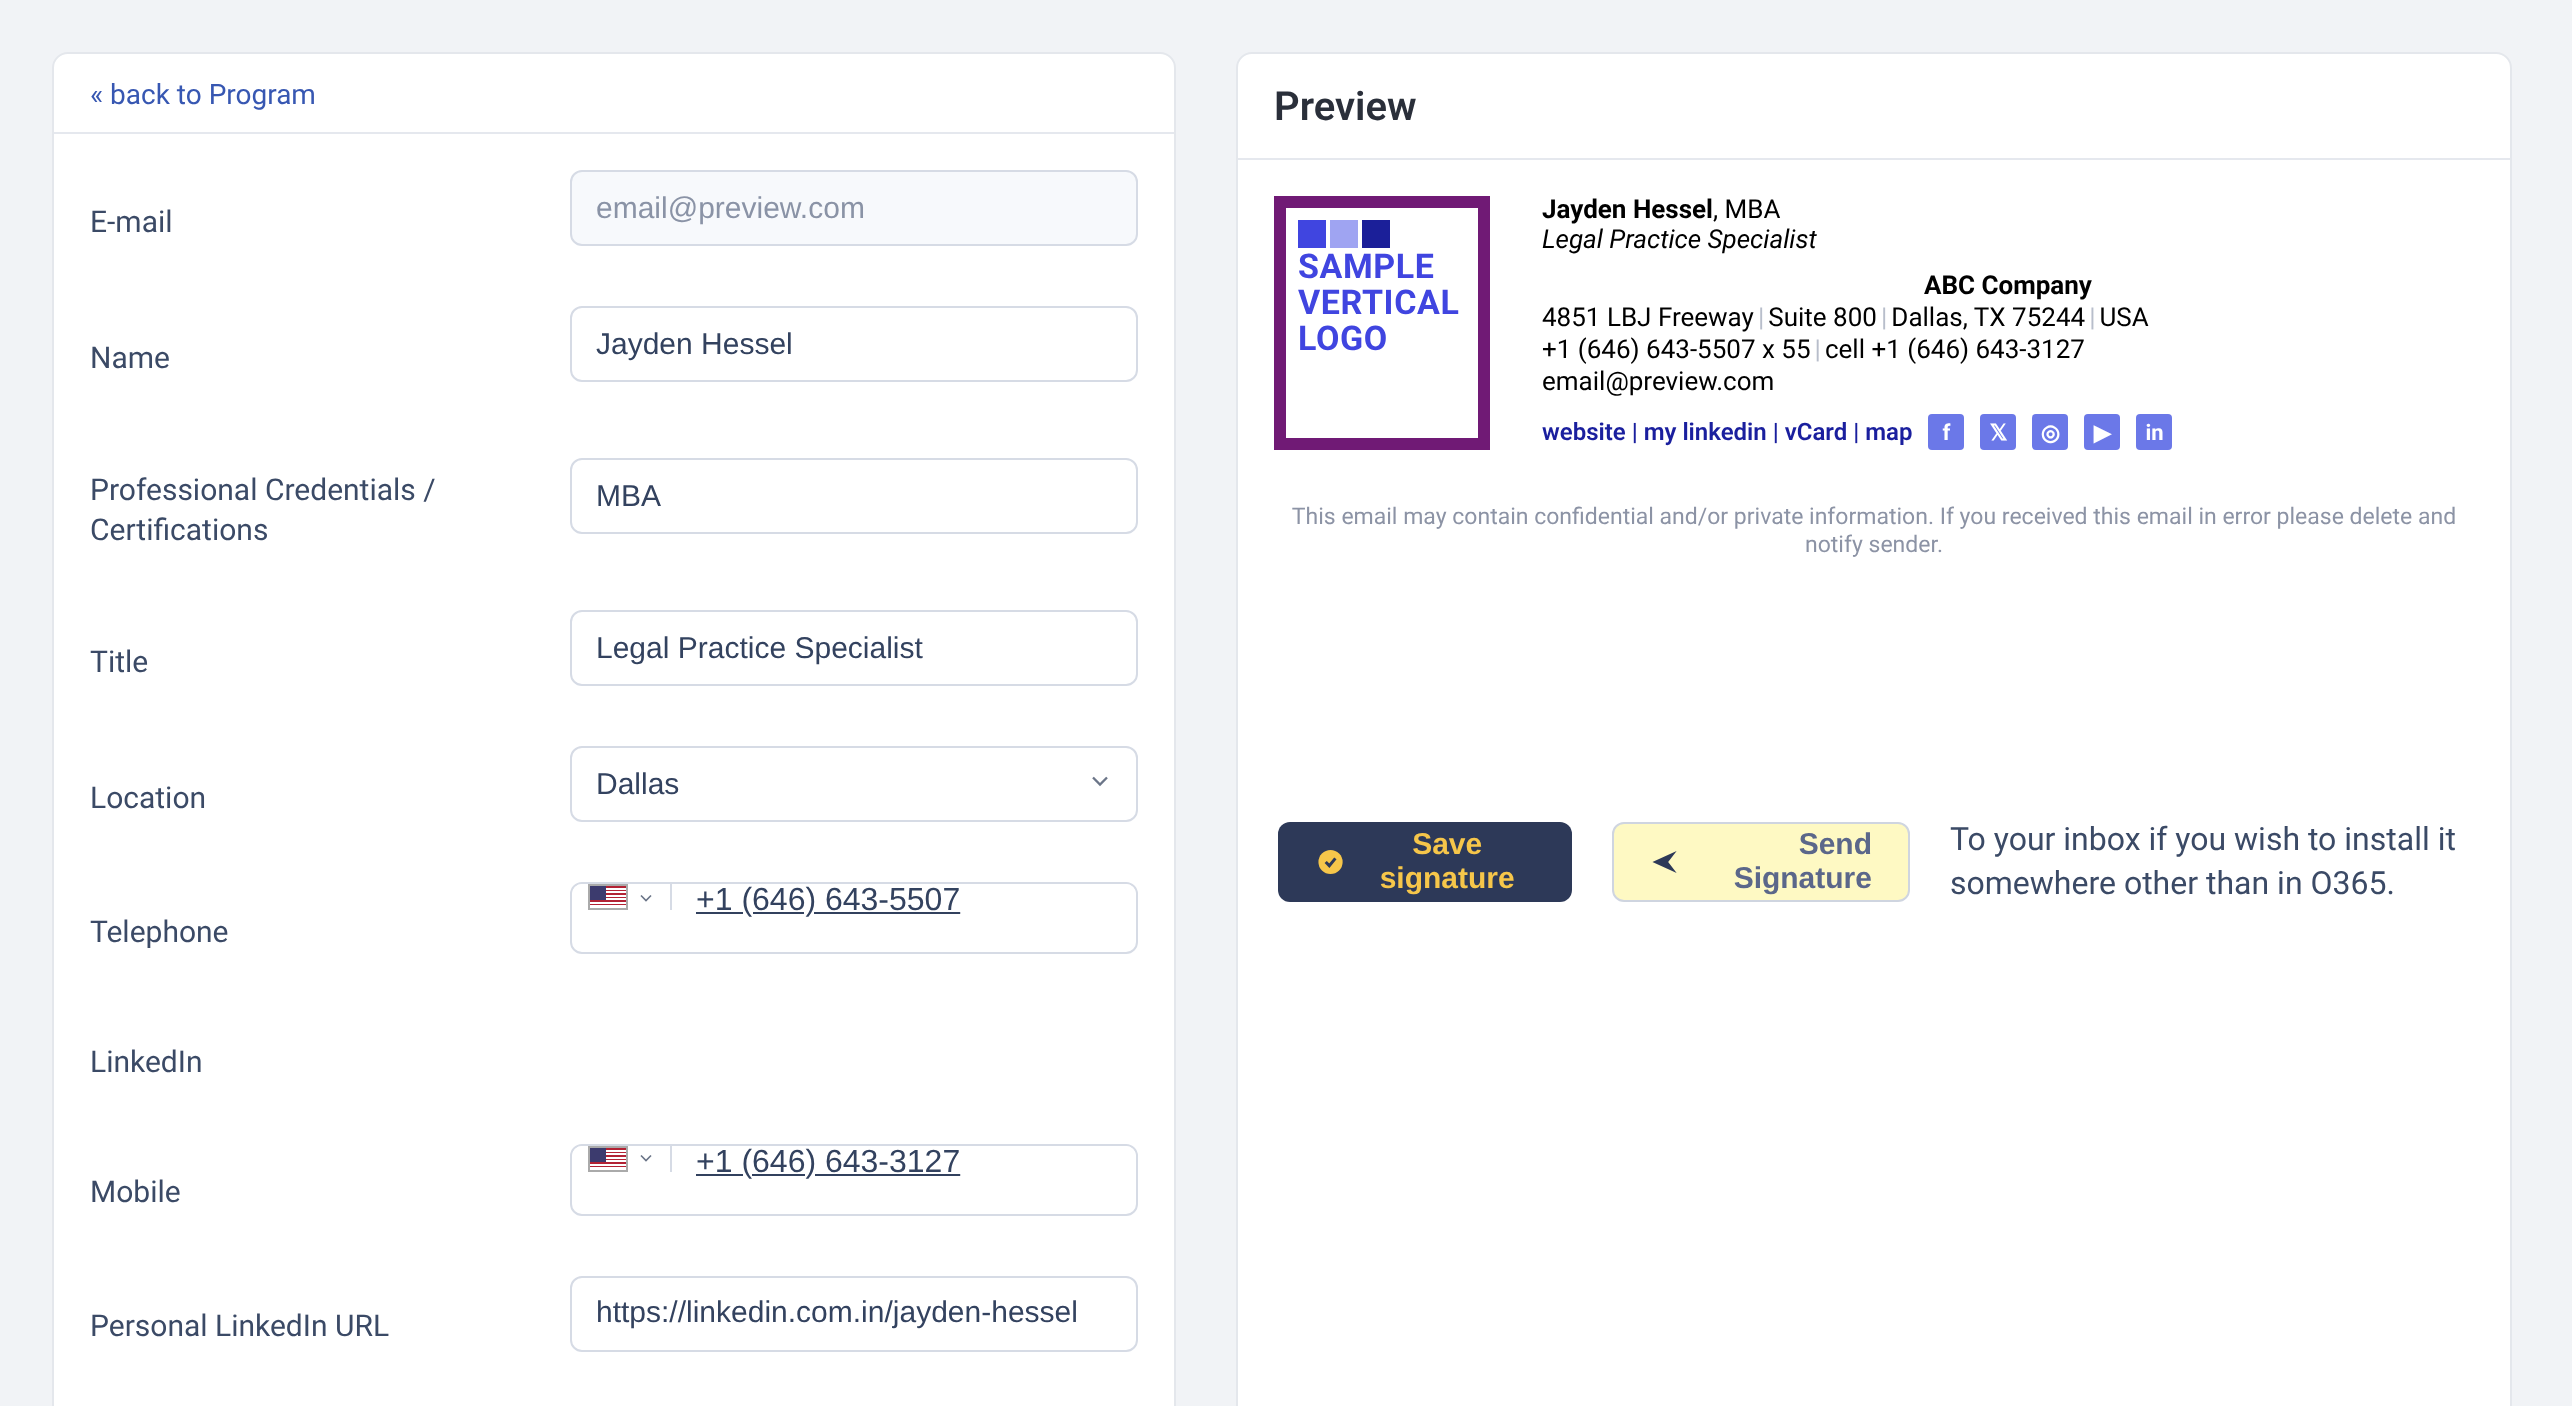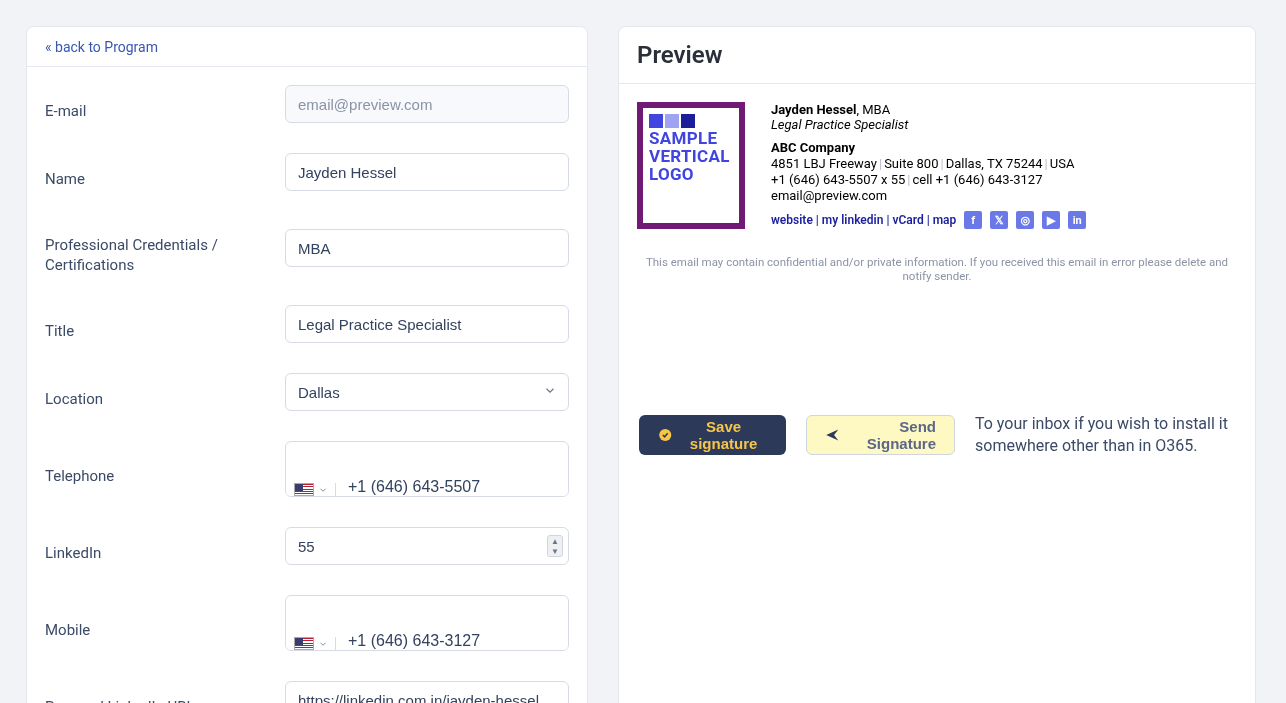--- a/index.html
+++ b/index.html
@@ -77,22 +77,23 @@
     top: 50%;
     transform: translateY(-50%);
     pointer-events: none;
     color: #6b7588;
   }
   .phone-group {
     display: flex;
     border: 1px solid #d6dbe5;
     border-radius: 6px;
     overflow: hidden;
-    height: 56px;
-    align-items: flex-end;
+    height: 36px;
+    align-items: flex-start;
+    text-decoration: underline;
   }
   .flag-btn {
     width: 50px;
     display: flex;
     align-items: center;
     justify-content: center;
     gap: 4px;
     border-right: 1px solid #d6dbe5;
     background: #fff;
     cursor: pointer;
@@ -141,21 +142,21 @@
     align-items: center;
     justify-content: center;
   }
   
   .preview-panel {
     width: 638px;
   }
   .preview-header {
     padding: 14px 18px;
     border-bottom: 1px solid #e5e8ee;
-    font-size: 24px;
+    font-size: 20px;
     font-weight: 600;
     color: #2a2f3a;
   }
   .preview-body {
     padding: 18px 18px 20px 18px;
   }
   .sig {
     display: flex;
     gap: 26px;
     font-size: 13px;
@@ -174,21 +175,21 @@
   .logo-text {
     color: #4045e0;
     font-weight: 700;
     font-size: 17px;
     line-height: 1.05;
     letter-spacing: 0.3px;
   }
   .sig-right { flex:1; }
   .sig-name { font-weight: 700; }
   .sig-title { font-style: italic; margin-bottom: 8px;}
-  .sig-company { font-weight: 700; margin-top: 4px;}
+  .sig-company { font-weight: 700; margin-top: 4px; text-align: center;}
   .sig-line { margin-top: 1px; }
   .sep { color: #b8becb; margin: 0 2px; }
   .sig-links {
     margin-top: 8px;
     display: flex;
     align-items: center;
     gap: 8px;
     font-size: 12px;
   }
   .sig-links a { color: #1a1f9e; text-decoration: none; font-weight: 600; }
@@ -297,27 +298,20 @@
                   <polyline points="6 9 12 15 18 9"></polyline>
                 </svg>
             </div>
             <input class="phone-input" value="+1 (646) 643-5507" style="">
           </div>
         </div>
       </div>
 
       <div class="form-row">
         <div class="form-label">LinkedIn</div>
-        <div class="form-control-wrap num-wrap">
-          <input class="text-input" value="55" style="">
-          <div class="spinner">
-            <div>▲</div>
-            <div>▼</div>
-          </div>
-        </div>
       </div>
 
       <div class="form-row">
         <div class="form-label">Mobile</div>
         <div class="form-control-wrap">
           <div class="phone-group">
             <div class="flag-btn">
               <span class="flag"></span>
               <svg width="10" height="10" viewBox="0 0 24 24" fill="none" stroke="#6b7588" stroke-width="2">
                   <polyline points="6 9 12 15 18 9"></polyline>

